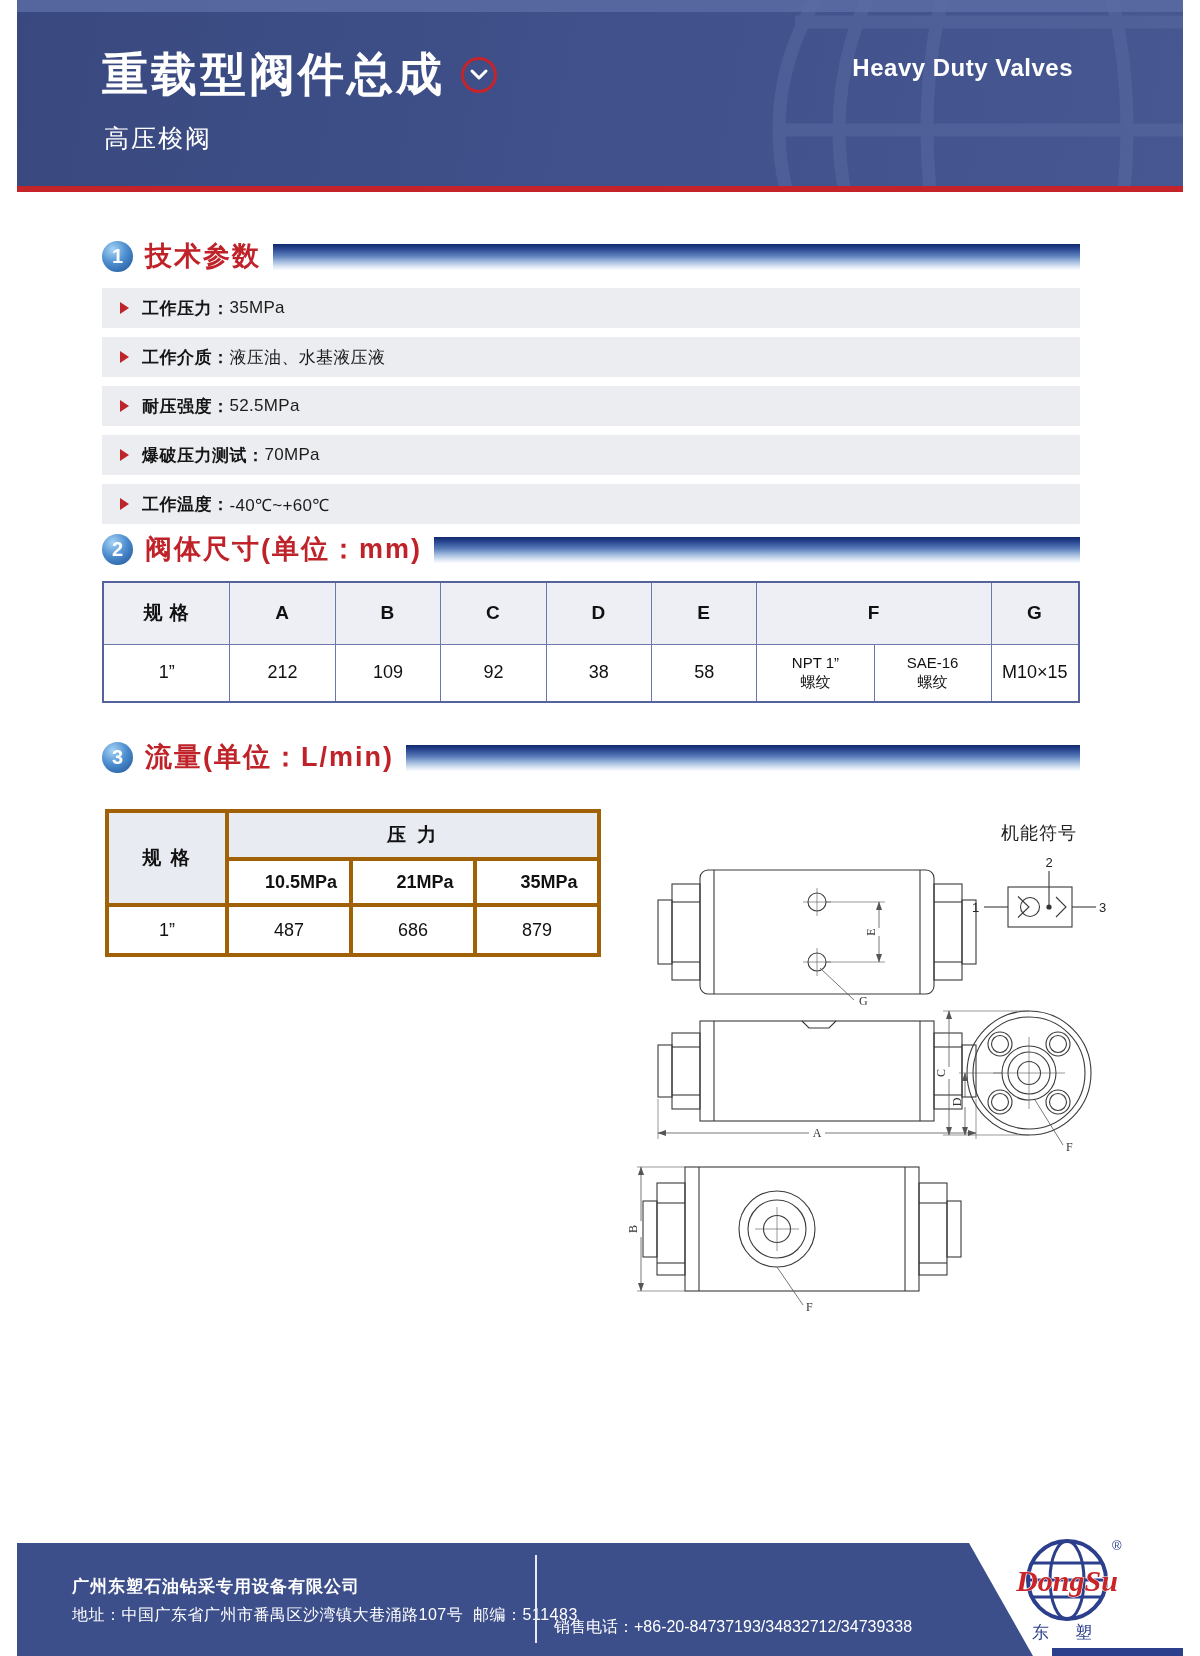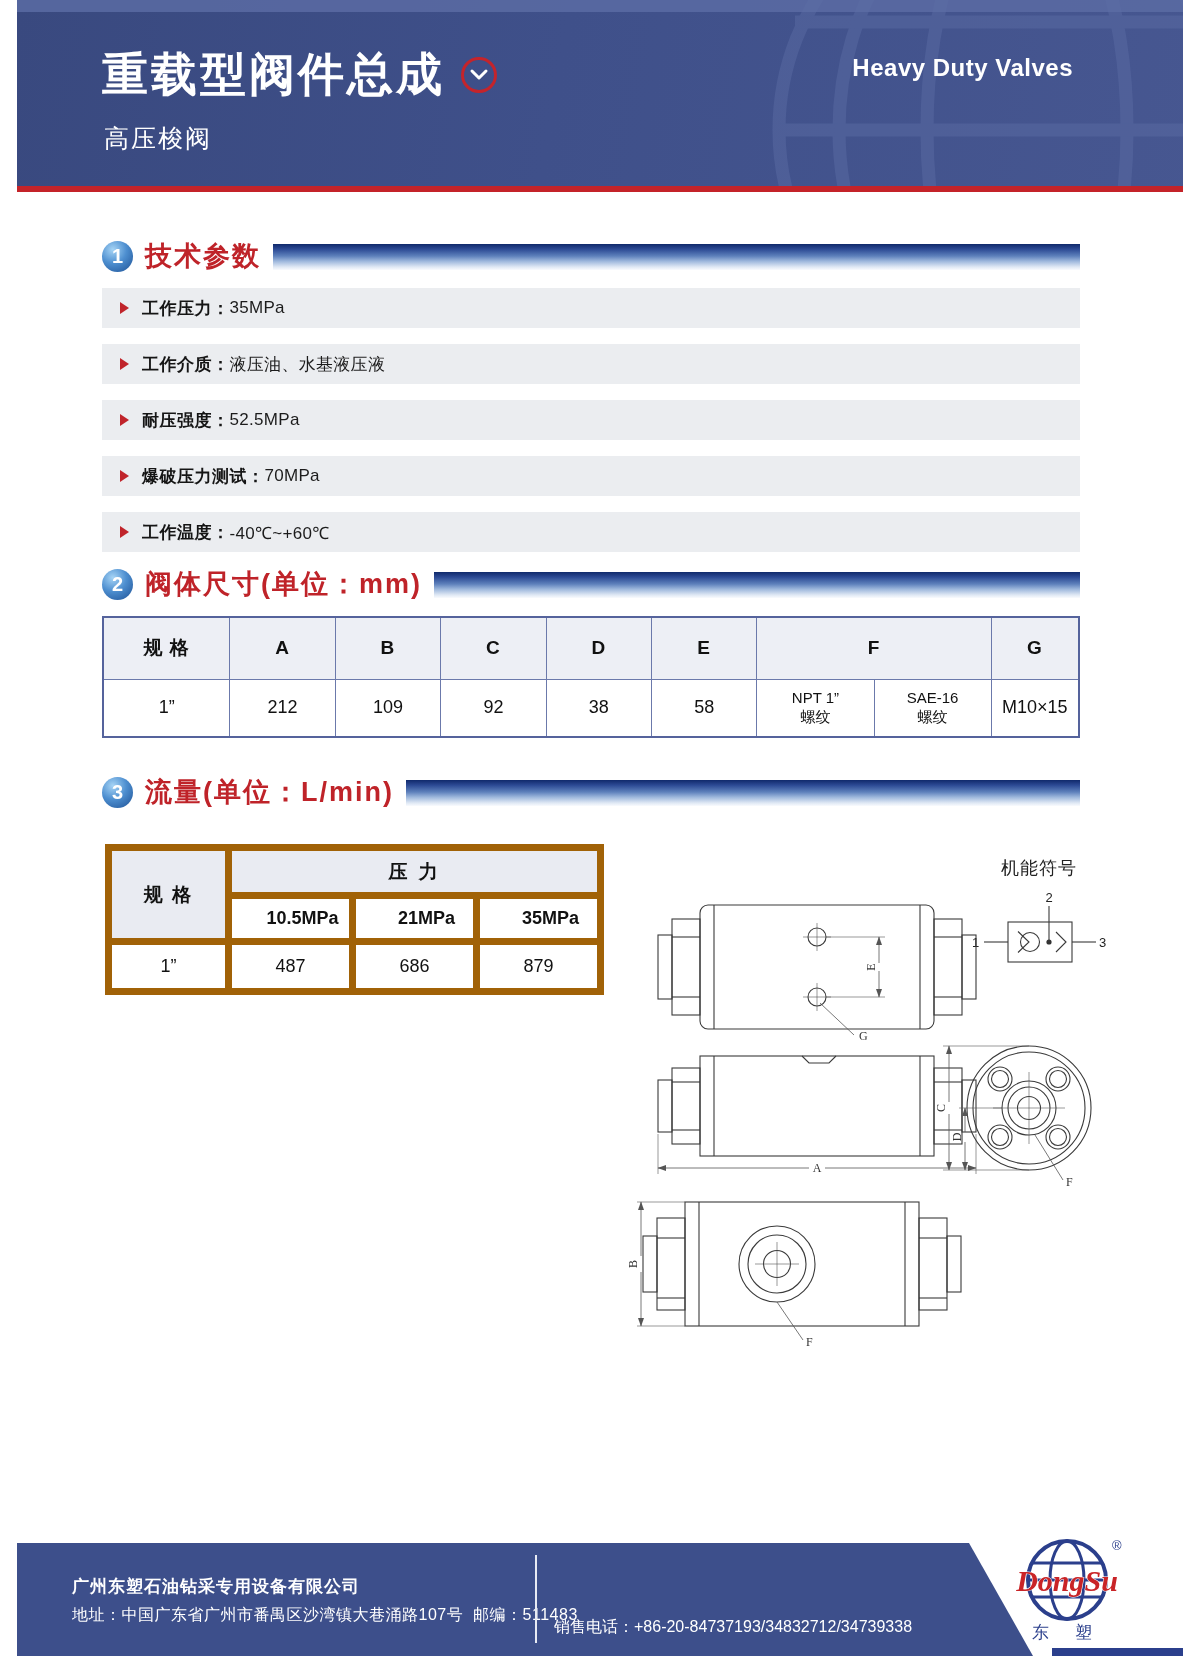--- a/index.html
+++ b/index.html
@@ -28,37 +28,37 @@
   .sec .stitle { color:#bf2329; font-size:27px; font-weight:bold; letter-spacing:2px; margin:0 12px 0 12px; white-space:nowrap;text-align:center; }
   .sec .gbar { flex:1; height:26px; margin-top:2px;
                background:linear-gradient(180deg,#10296b 0%,#2c4a94 20%,#5d80bb 46%,#9db7dc 66%,#dfe8f4 88%,#f9fbfe 100%); }
 
   .sec1 { margin-top:48px; }
   .sec2 { margin-top:0; }
   .sec3 { margin-top:38px; }
 
   
   .params { margin:16px 0 0 85px; width:978px; }
-  .prow { height:40px; margin-bottom:16px; background:#ebedf0; display:flex; align-items:center; padding-left:18px; }
+  .prow { height:40px; margin-bottom:9px; background:#ebedf0; display:flex; align-items:center; padding-left:18px; }
   .tri { width:0; height:0; border-top:6px solid transparent; border-bottom:6px solid transparent;
          border-left:9px solid #c0242b; margin-right:13px; }
   .plabel { font-size:17px; font-weight:bold; color:#151515; letter-spacing:.5px; }
   .pvalue { font-size:17px; color:#1c1c1c; letter-spacing:.3px; }
 
   
   table { border-collapse:collapse; }
   .dimtbl { margin:16px 0 0 85px; width:978px; border:2px solid #55639c; table-layout:fixed; }
   .dimtbl th, .dimtbl td { border:1px solid #6b79ab; text-align:center; vertical-align:middle; color:#111; }
   .dimtbl th { height:62px; background:#edeff5; font-size:19px; font-weight:bold; letter-spacing:1px; }
   .dimtbl td { height:58px; background:#fff; font-size:18px; font-weight:normal; }
   .dimtbl .fcell { font-size:15px; line-height:1.25; }
 
   .flowwrap { position:relative; margin:34px 0 0 85px; width:1030px; height:560px; }
   .flowtbl { position:absolute; left:3px; top:2px; width:492px; border:2px solid #55639c; table-layout:fixed; }
-  .flowtbl th, .flowtbl td { border:7px solid #a16207; text-align:center; vertical-align:middle; color:#111; }
+  .flowtbl th, .flowtbl td { border:4px solid #a16207; text-align:center; vertical-align:middle; color:#111; }
   .flowtbl .spec-h { background:#e9ebf2; font-size:19px; font-weight:bold; letter-spacing:2px; }
   .flowtbl .press-h { height:48px; background:#e9ebf2; font-size:19px; font-weight:bold; letter-spacing:3px; }
   .flowtbl .sub-h { height:46px; background:#fff; font-size:18px; font-weight:bold;padding-left:24px; }
   .flowtbl td { height:50px; background:#fff; font-size:18px; }
 
   .drawings { position:absolute; left:515px; top:0; }
   .draw-stroke { stroke:#3a3a3a; stroke-width:1.1; fill:none; }
   .thin { stroke:#555; stroke-width:.6; fill:none; }
   .dim { stroke:#555; stroke-width:.8; fill:none; }
   .dimtext { fill:#333; font-family:"Liberation Serif", serif; font-size:12px; }

